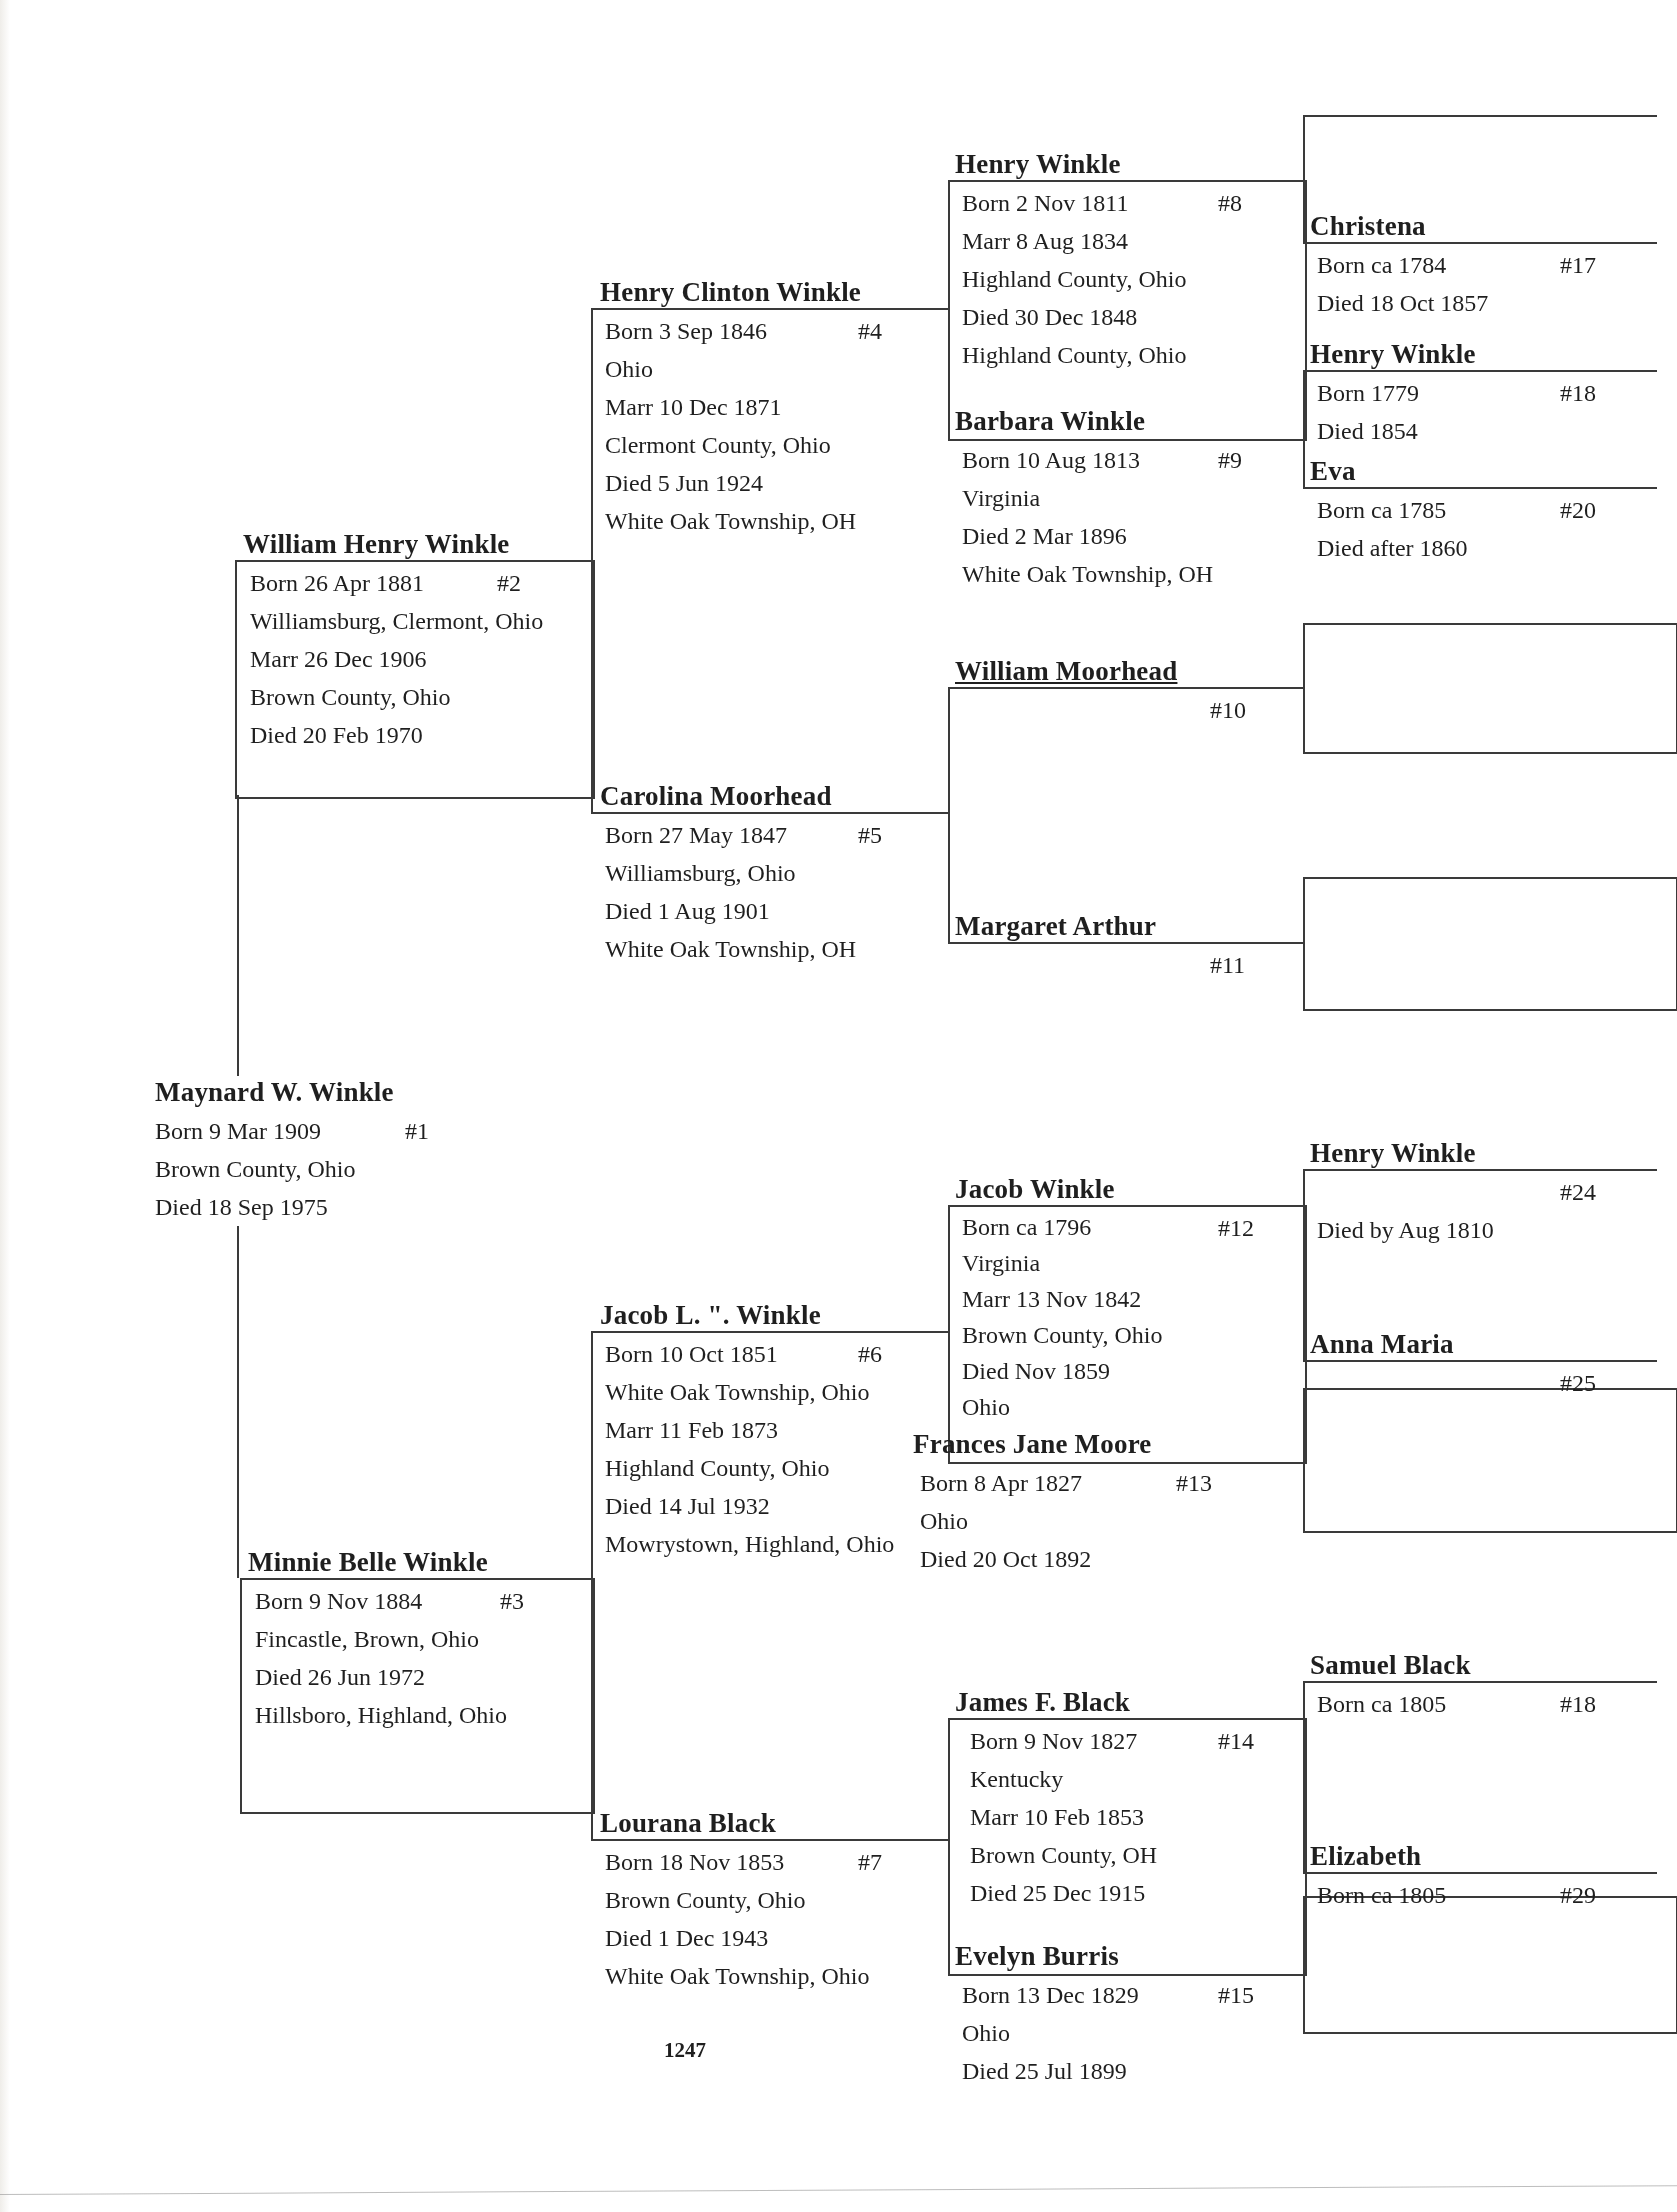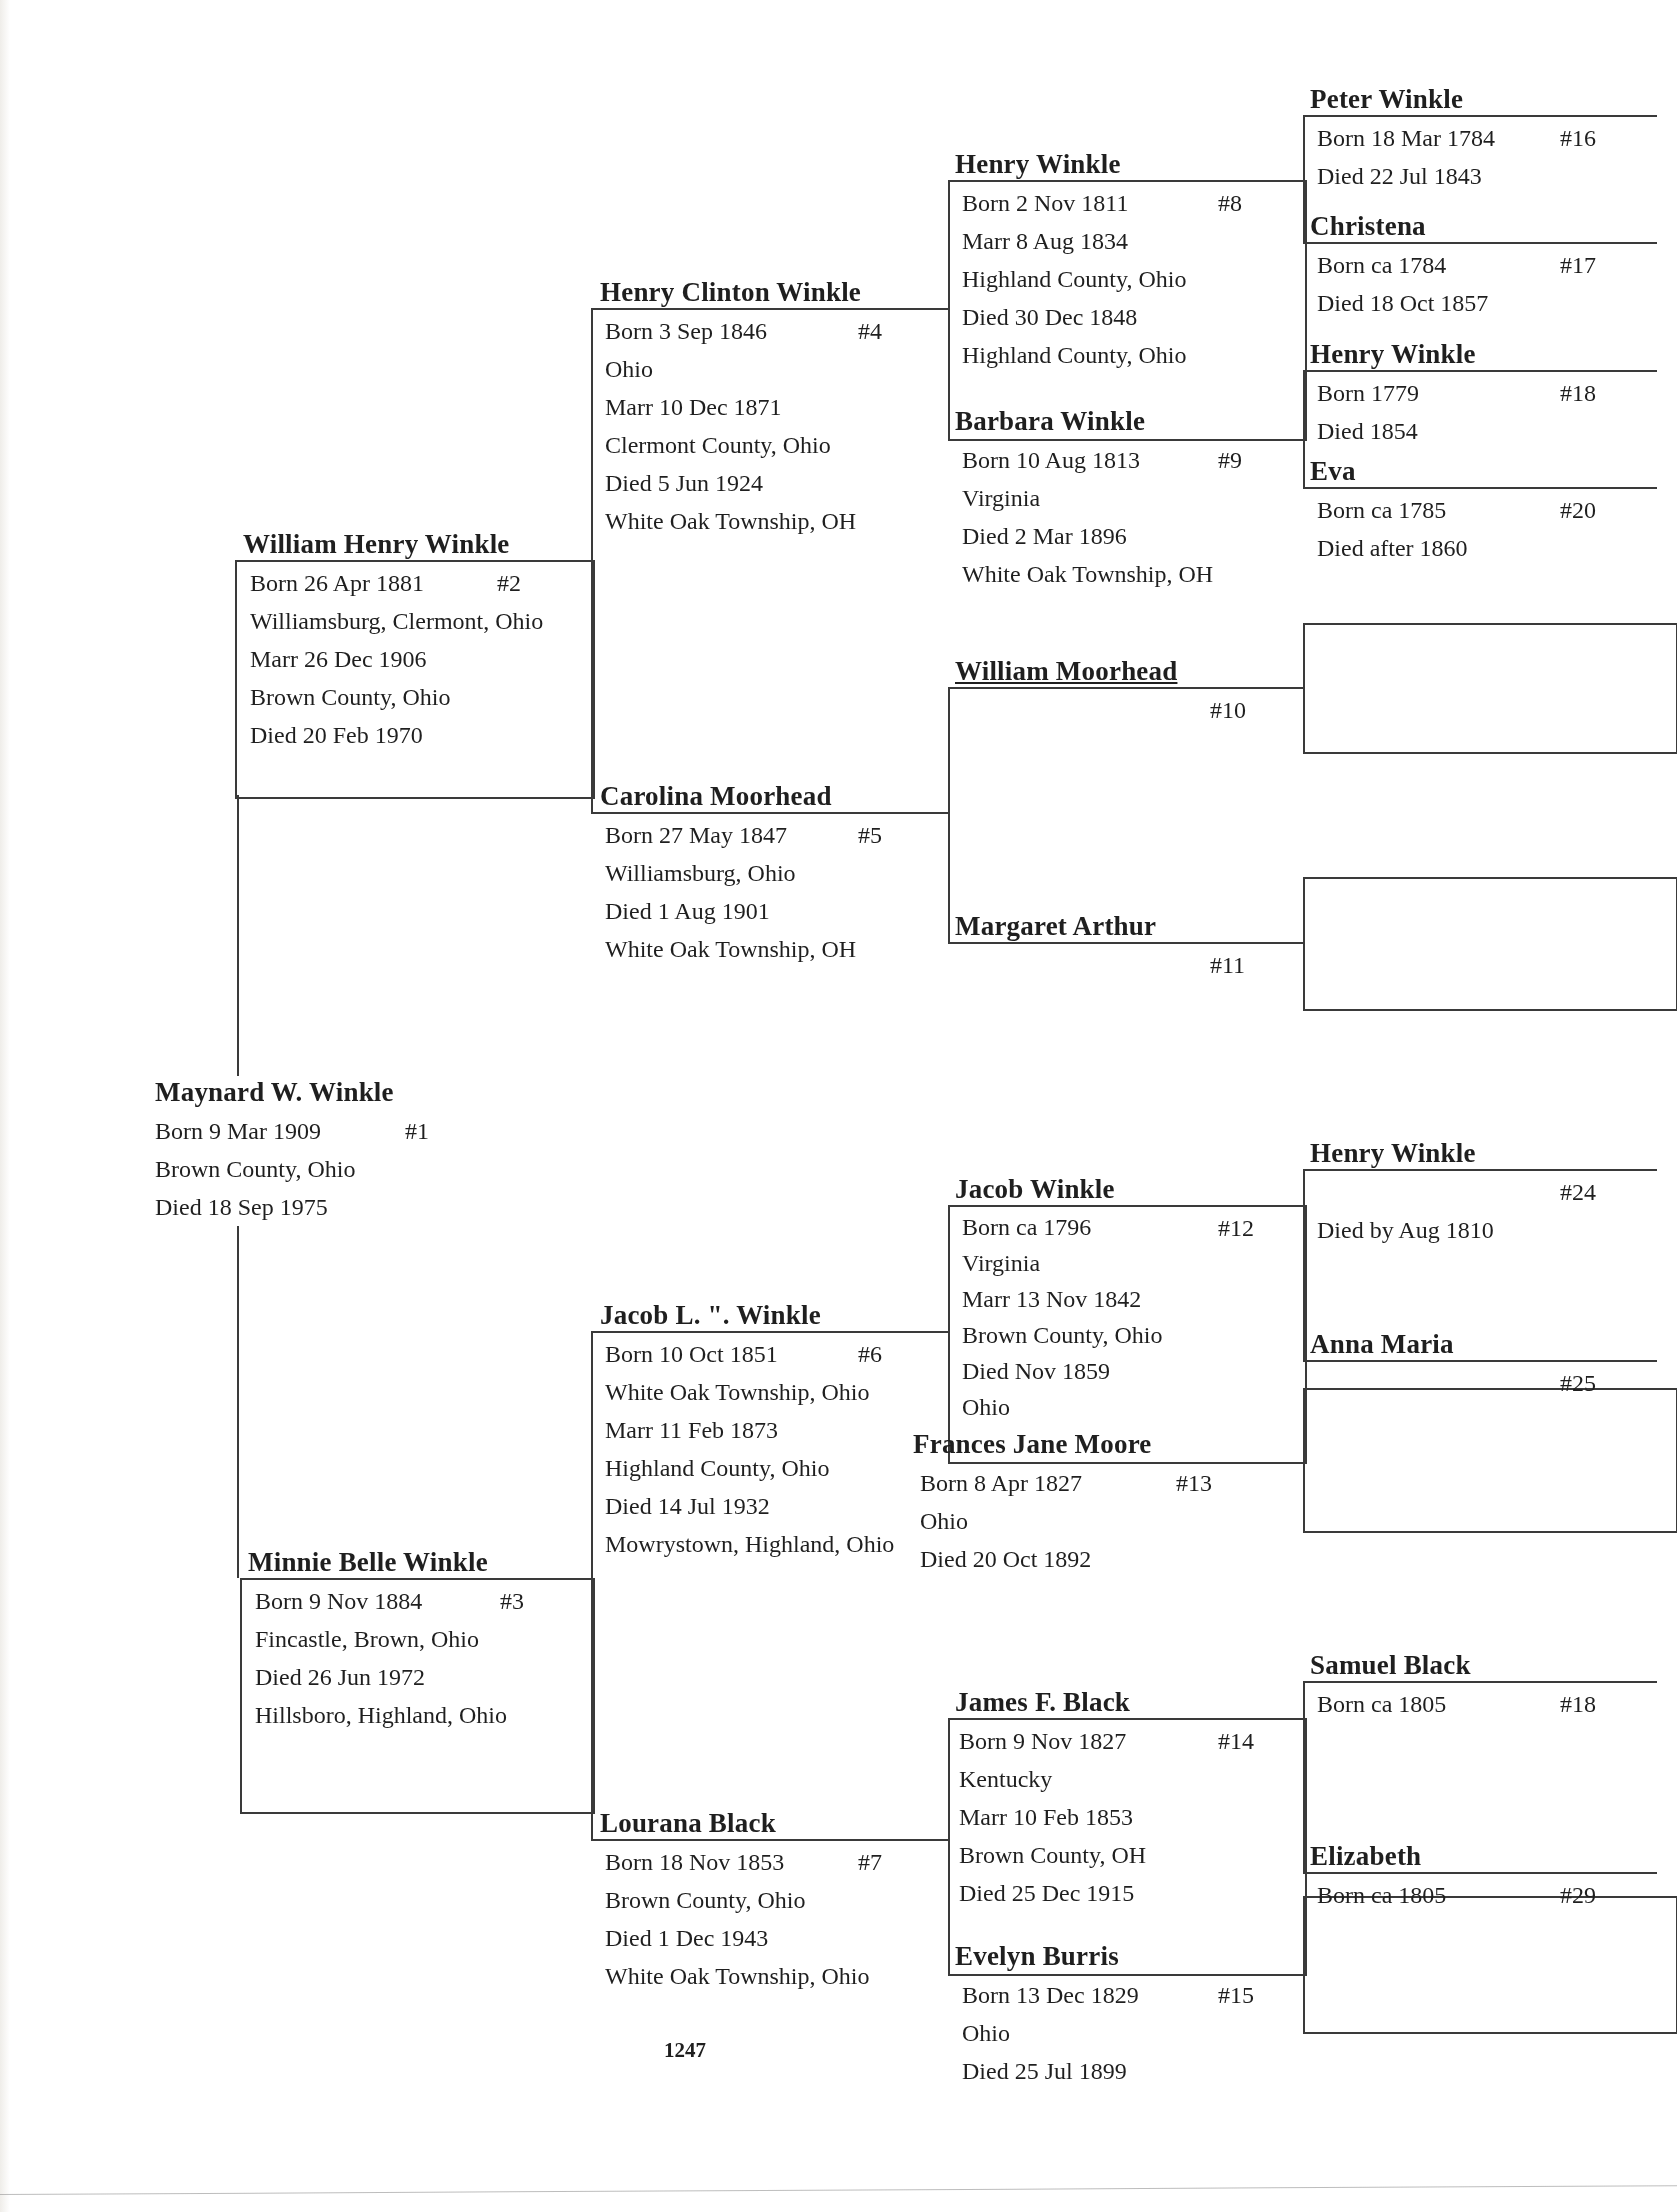--- a/index.html
+++ b/index.html
@@ -202,48 +202,40 @@
     <div class="details" style="margin-left:7px;">
         <div>Born 8 Apr 1827</div>
         <div>Ohio</div>
         <div>Died 20 Oct 1892</div>
       </div>
     <span class="ref" style="left:263px;top:36px;">#13</span>
   </div>
 
   <div class="person" style="left:955px;top:1686px;">
     <div class="pname">James F. Black</div>
-    <div class="details" style="margin-left:4px;">
+    <div class="details" style="margin-left:15px;">
         <div>Born 9 Nov 1827</div>
         <div>Kentucky</div>
         <div>Marr 10 Feb 1853</div>
         <div>Brown County, OH</div>
         <div>Died 25 Dec 1915</div>
       </div>
     <span class="ref" style="left:263px;top:36px;">#14</span>
   </div>
 
   <div class="person" style="left:955px;top:1940px;">
     <div class="pname">Evelyn Burris</div>
     <div class="details" style="margin-left:7px;">
         <div>Born 13 Dec 1829</div>
         <div>Ohio</div>
         <div>Died 25 Jul 1899</div>
       </div>
     <span class="ref" style="left:263px;top:36px;">#15</span>
   </div>
 
-  <div class="person" style="left:1310px;top:83px;">
-    <div class="pname">Peter Winkle</div>
-    <div class="details" style="margin-left:7px;">
-        <div>Born 18 Mar 1784</div>
-        <div>Died 22 Jul 1843</div>
-      </div>
-    <span class="ref" style="left:250px;top:36px;">#16</span>
-  </div>
 
   <div class="person" style="left:1310px;top:210px;">
     <div class="pname">Christena</div>
     <div class="details" style="margin-left:7px;">
         <div>Born ca 1784</div>
         <div>Died 18 Oct 1857</div>
       </div>
     <span class="ref" style="left:250px;top:36px;">#17</span>
   </div>
 

